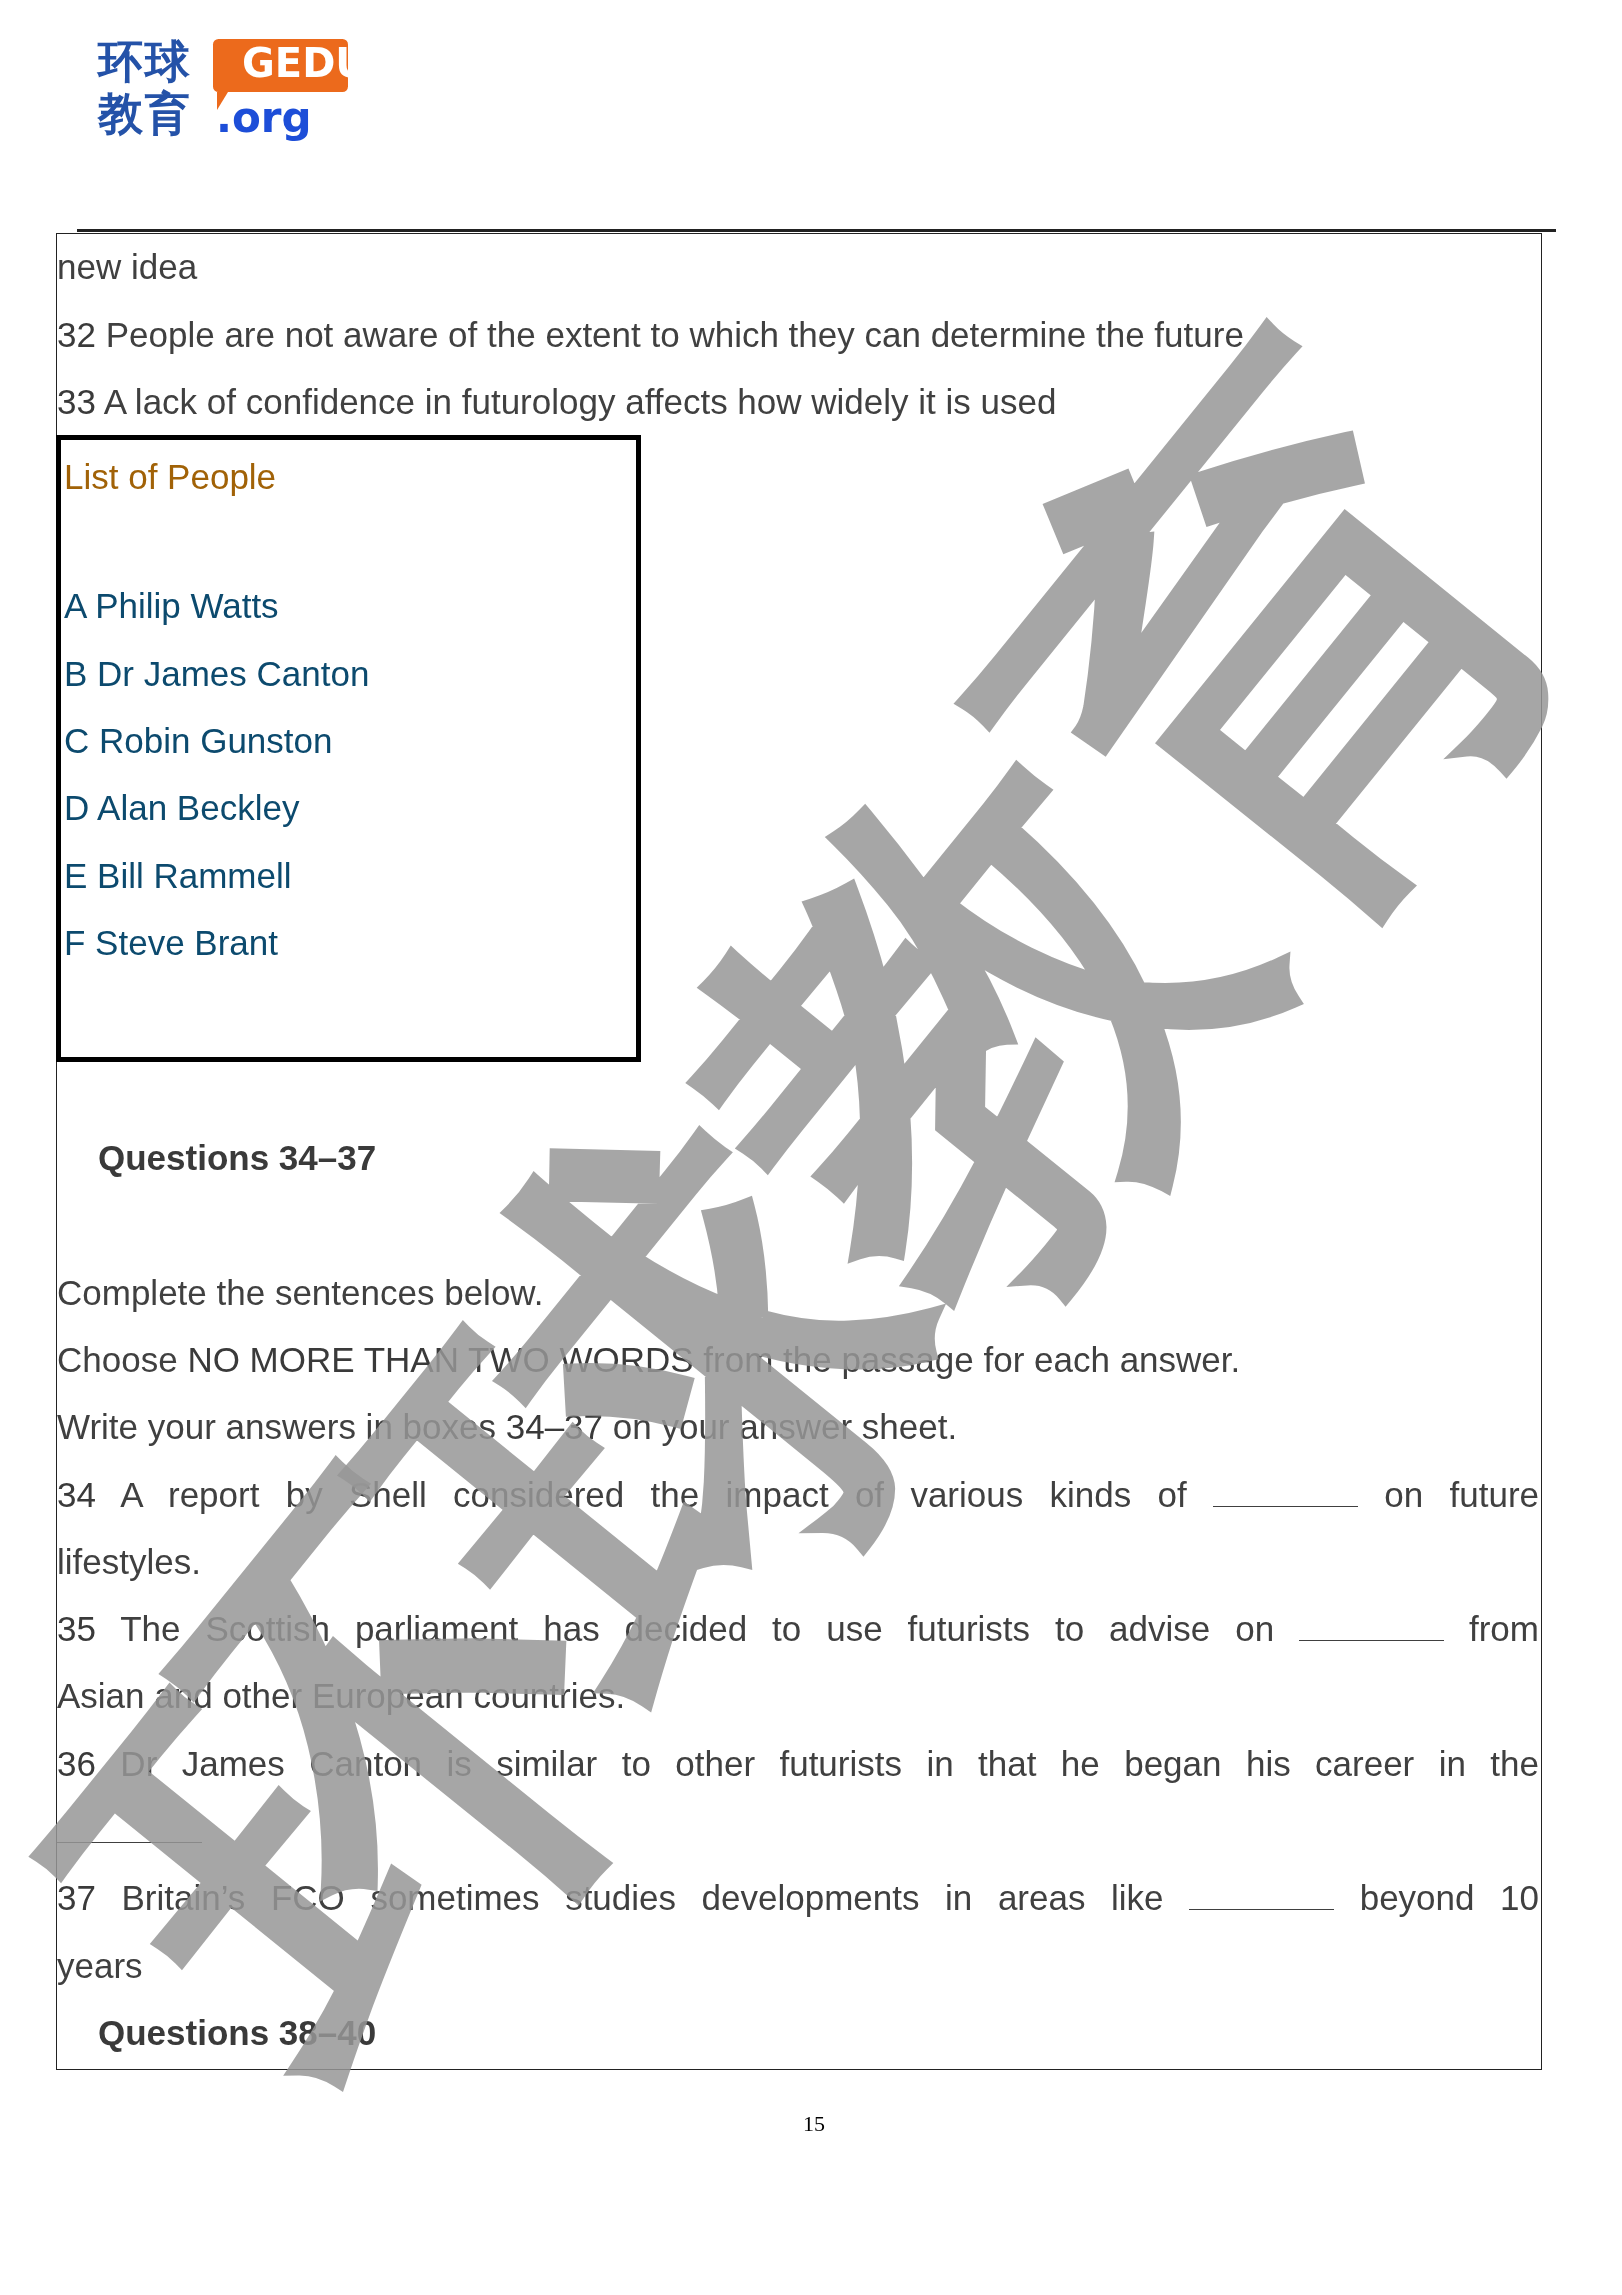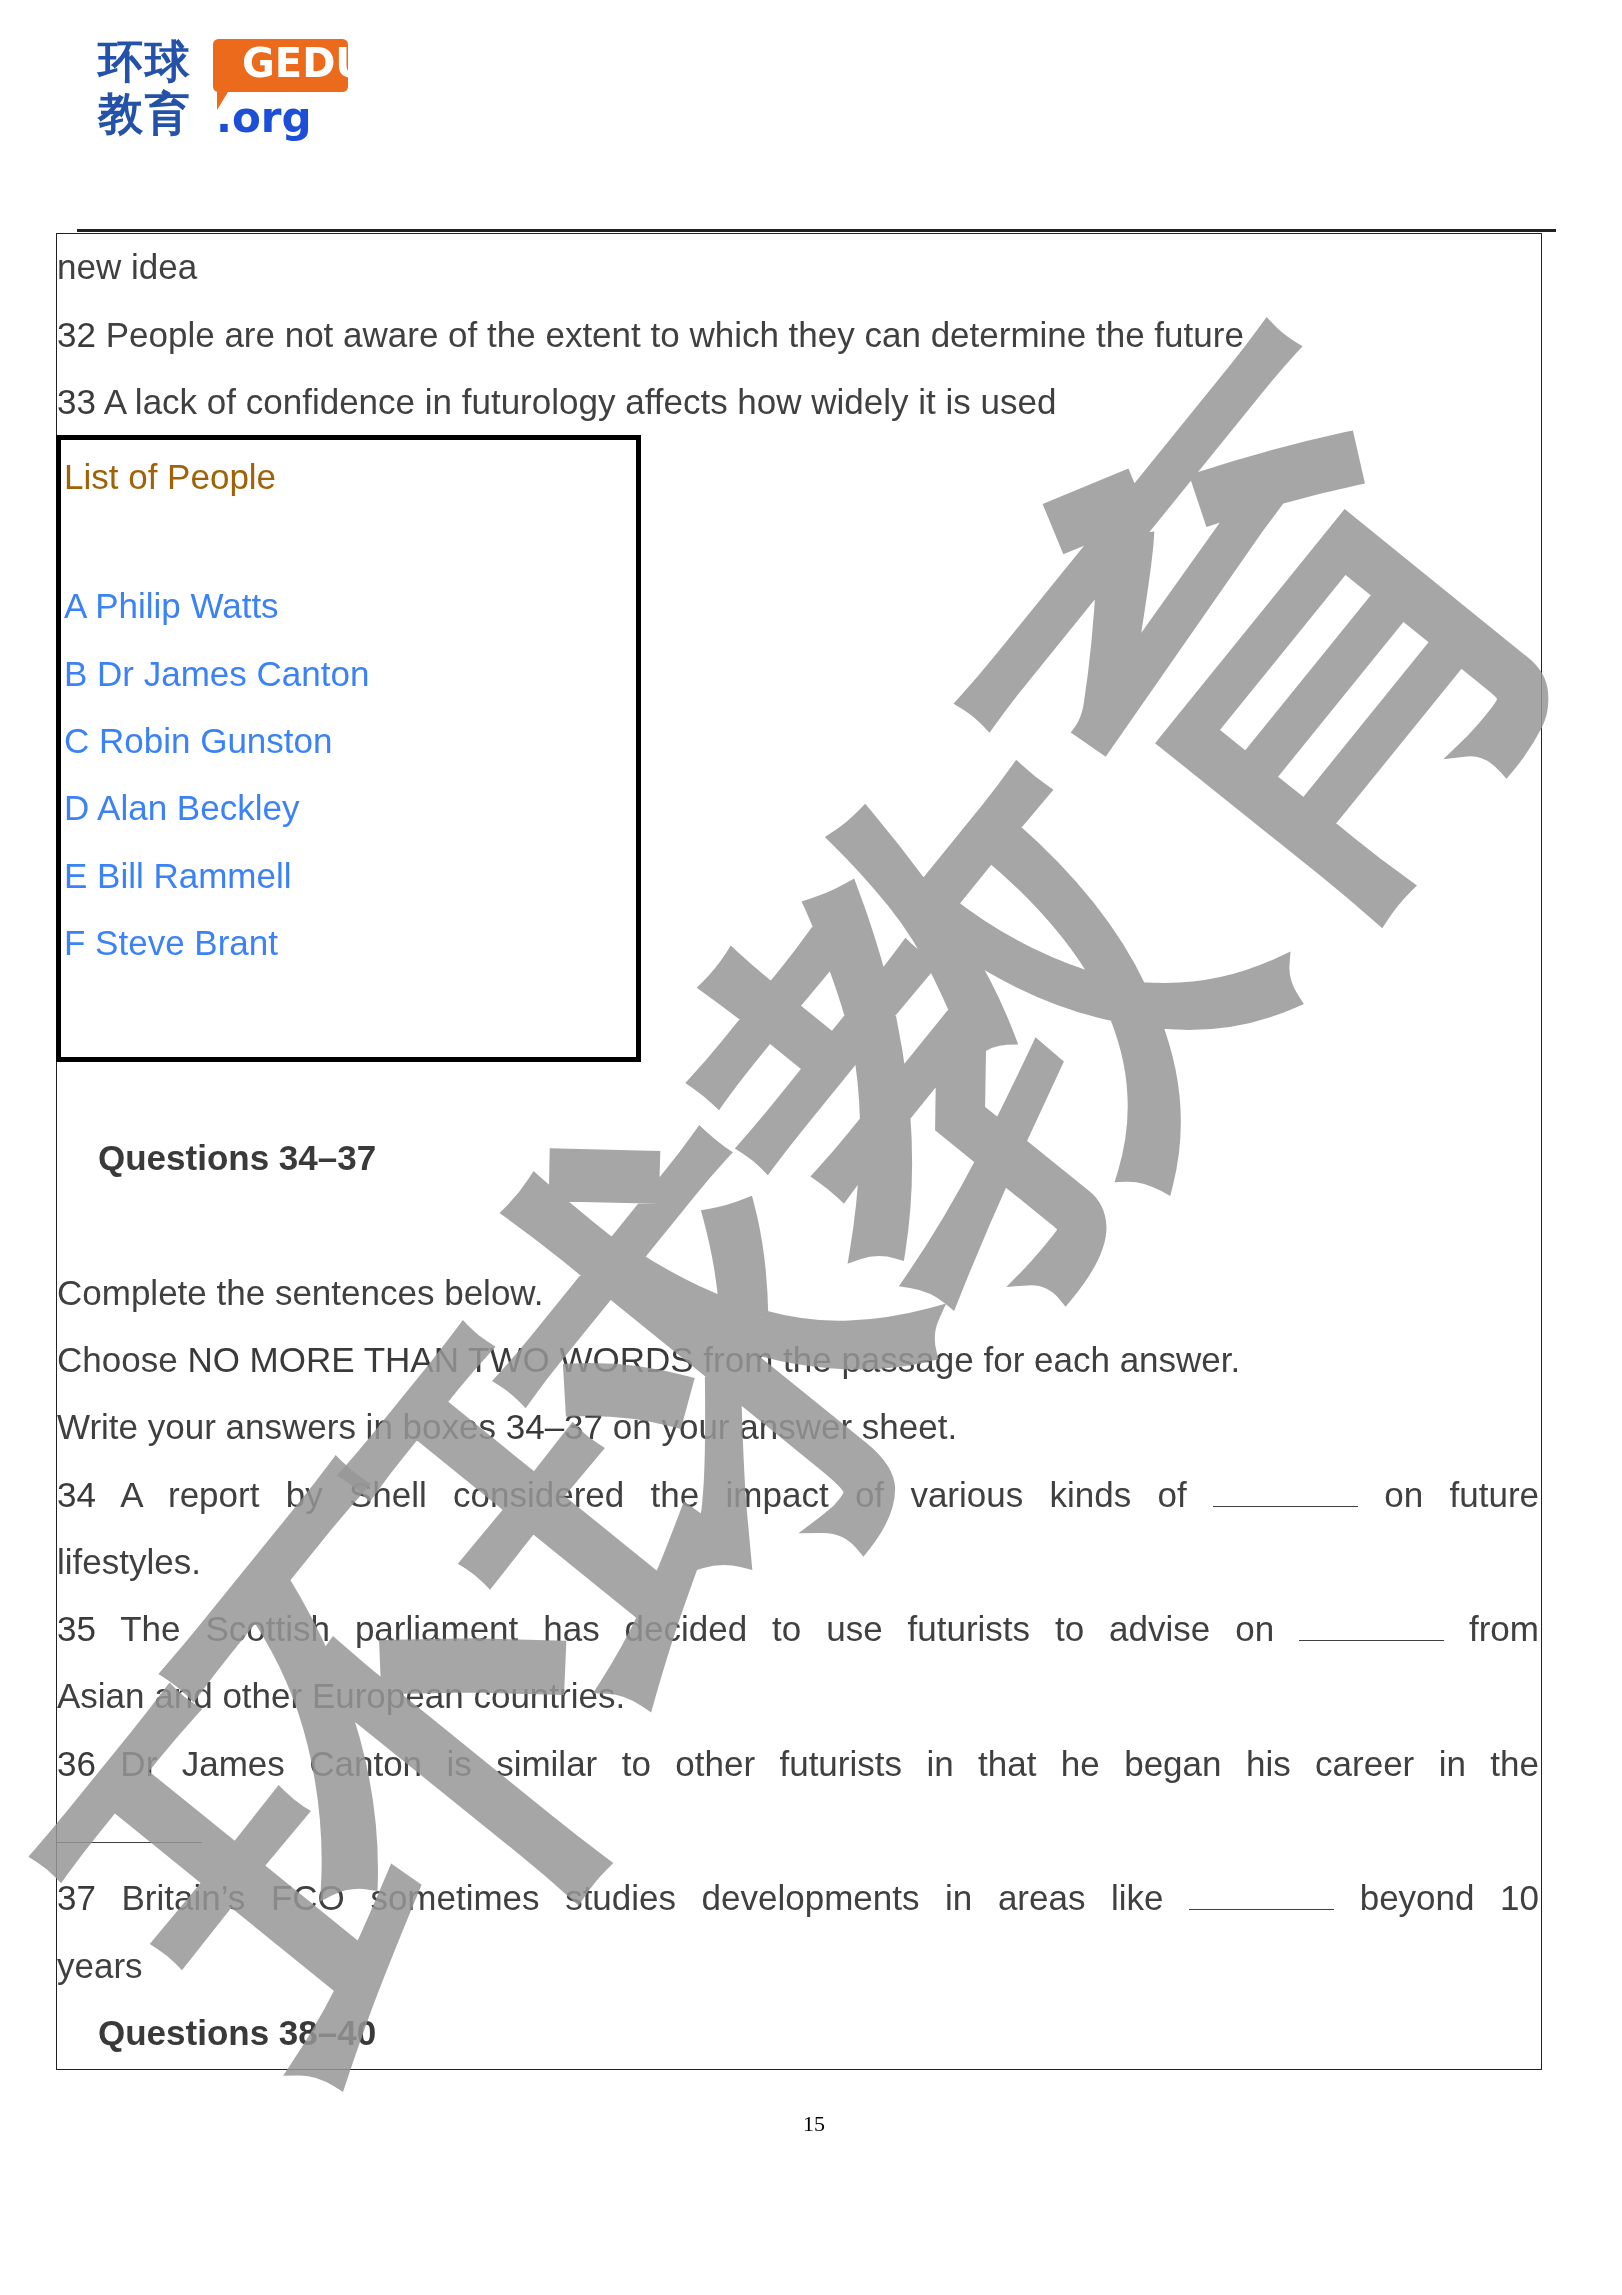--- a/index.html
+++ b/index.html
@@ -24,21 +24,21 @@
            border: 0.9px solid #222; box-sizing: border-box; }
 
   .line { position: absolute; left: 57px; font-size: 35px; line-height: 40px; white-space: nowrap; color: #404040; }
   .line b { font-weight: normal; color: #3a3a3a; }
   .just { width: 1482px; text-align: justify; text-align-last: justify; white-space: normal; }
   .blank { display: inline-block; width: 145px; border-bottom: 1.8px solid #404040; height: 27px; vertical-align: baseline; }
 
   .people-box { position: absolute; left: 56px; top: 435px; width: 585px; height: 627px;
                 border: 5.5px solid #000; box-sizing: border-box; }
   .people-title { position: absolute; left: 64px; top: 457px; font-size: 35px; font-weight: normal; color: #a16207; }
-  .person { position: absolute; left: 64px; font-size: 35px; color: #3b82f6; white-space: nowrap; }
+  .person { position: absolute; left: 64px; font-size: 35px; color: #0c4a6e; white-space: nowrap; }
 
   .heading { font-weight: bold; color: #3a3a3a; margin-left: 41px; }
 
   .pagenum { position: absolute; left: 782px; top: 2111px; width: 64px; text-align: center;
              font-family: "Liberation Serif", serif; font-size: 22px; color: #000; }
 
   .watermark { position: absolute; left: 0; top: 0; width: 1623px; height: 2296px; pointer-events: none; }
   .watermark span { position: absolute; left: 815px; top: 1223px; transform: translate(-50%, -50%) rotate(-51deg);
                     font-family: "DejaVu Sans", sans-serif; font-weight: bold; font-size: 509px; line-height: 1;
                     color: rgba(150,150,150,0.85); white-space: nowrap; letter-spacing: -18px; }

